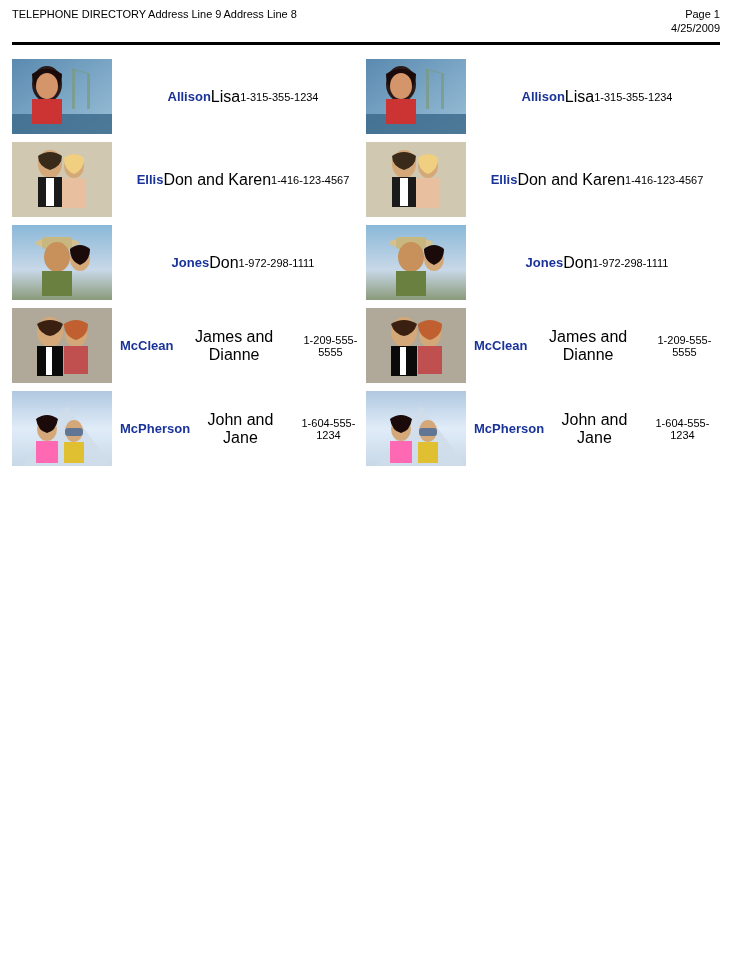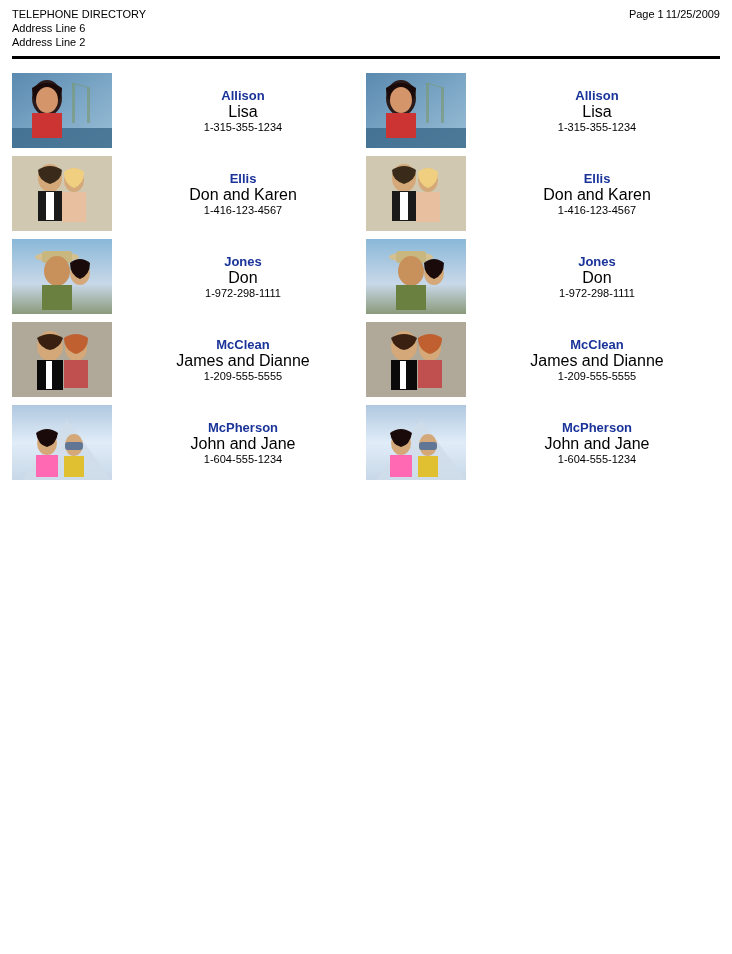--- a/index.html
+++ b/index.html
@@ -9,22 +9,22 @@
       background: #fff;
       color: #000;
       width: 732px;
     }
     .header {
       padding: 8px 12px 4px 12px;
       display: flex;
       justify-content: space-between;
       align-items: flex-start;
     }
-    .header-left { display: flex; flex-direction: column; gap: 2px; }
-    .header-right { display: flex; flex-direction: row; align-items: flex-end; gap: 2px; }
+    .header-left { display: flex; flex-direction: row; gap: 2px; }
+    .header-right { display: flex; flex-direction: column; align-items: flex-end; gap: 2px; }
     .header-title { font-size: 11px; color: #000; }
     .header-addr { font-size: 11px; color: #000; }
     .header-page { font-size: 11px; }
     .header-date { font-size: 11px; }
     .divider-container { padding: 4px 12px; }
     .divider {
       border: none;
       border-top: 2px solid #000;
       border-bottom: 1px solid #000;
       margin-bottom: 2px;
@@ -59,44 +59,43 @@
     .photo-allison { background: linear-gradient(135deg, #4a6080 30%, #7a9ab0 60%, #c0504d 70%, #8b1a1a 100%); }
     .photo-ellis { background: linear-gradient(135deg, #2a2a2a 20%, #5a5a5a 50%, #d4c080 70%, #fff 90%); }
     .photo-jones { background: linear-gradient(135deg, #8ab0c8 20%, #5a7a90 50%, #d4c080 70%, #c8a060 90%); }
     .photo-mcclean { background: linear-gradient(135deg, #1a1a2a 20%, #3a3a4a 40%, #d4a0a0 70%, #fff 90%); }
     .photo-mcpherson { background: linear-gradient(135deg, #c0d0e0 20%, #8090a0 50%, #ff69b4 65%, #ffff00 80%); }
 
     .entry-info {
       flex: 1;
       text-align: center;
       display: flex;
-      flex-direction: column;
       align-items: center;
       justify-content: center;
     }
     .entry-name {
       font-weight: bold;
       color: #1a3399;
       font-size: 13px;
     }
     .entry-person { font-size: 16px; color: #000; }
     .entry-phone { font-size: 11px; color: #000; text-align: center; }
   </style>
 </head>
 <body>
 
 <div class="header">
   <div class="header-left">
     <span class="header-title">TELEPHONE DIRECTORY</span>
-    <span class="header-addr">Address Line 6</span>
-    <span class="header-addr">Address Line 2</span>
+    <span class="header-addr">Address Line 9</span>
+    <span class="header-addr">Address Line 8</span>
   </div>
   <div class="header-right">
     <span class="header-page">Page 1</span>
-    <span class="header-date">11/25/2009</span>
+    <span class="header-date">4/25/2009</span>
   </div>
 </div>
 
 <div class="divider-container">
   <hr class="divider">
 </div>
 
 <div class="directory-body">
   <div class="columns-wrapper">
 

